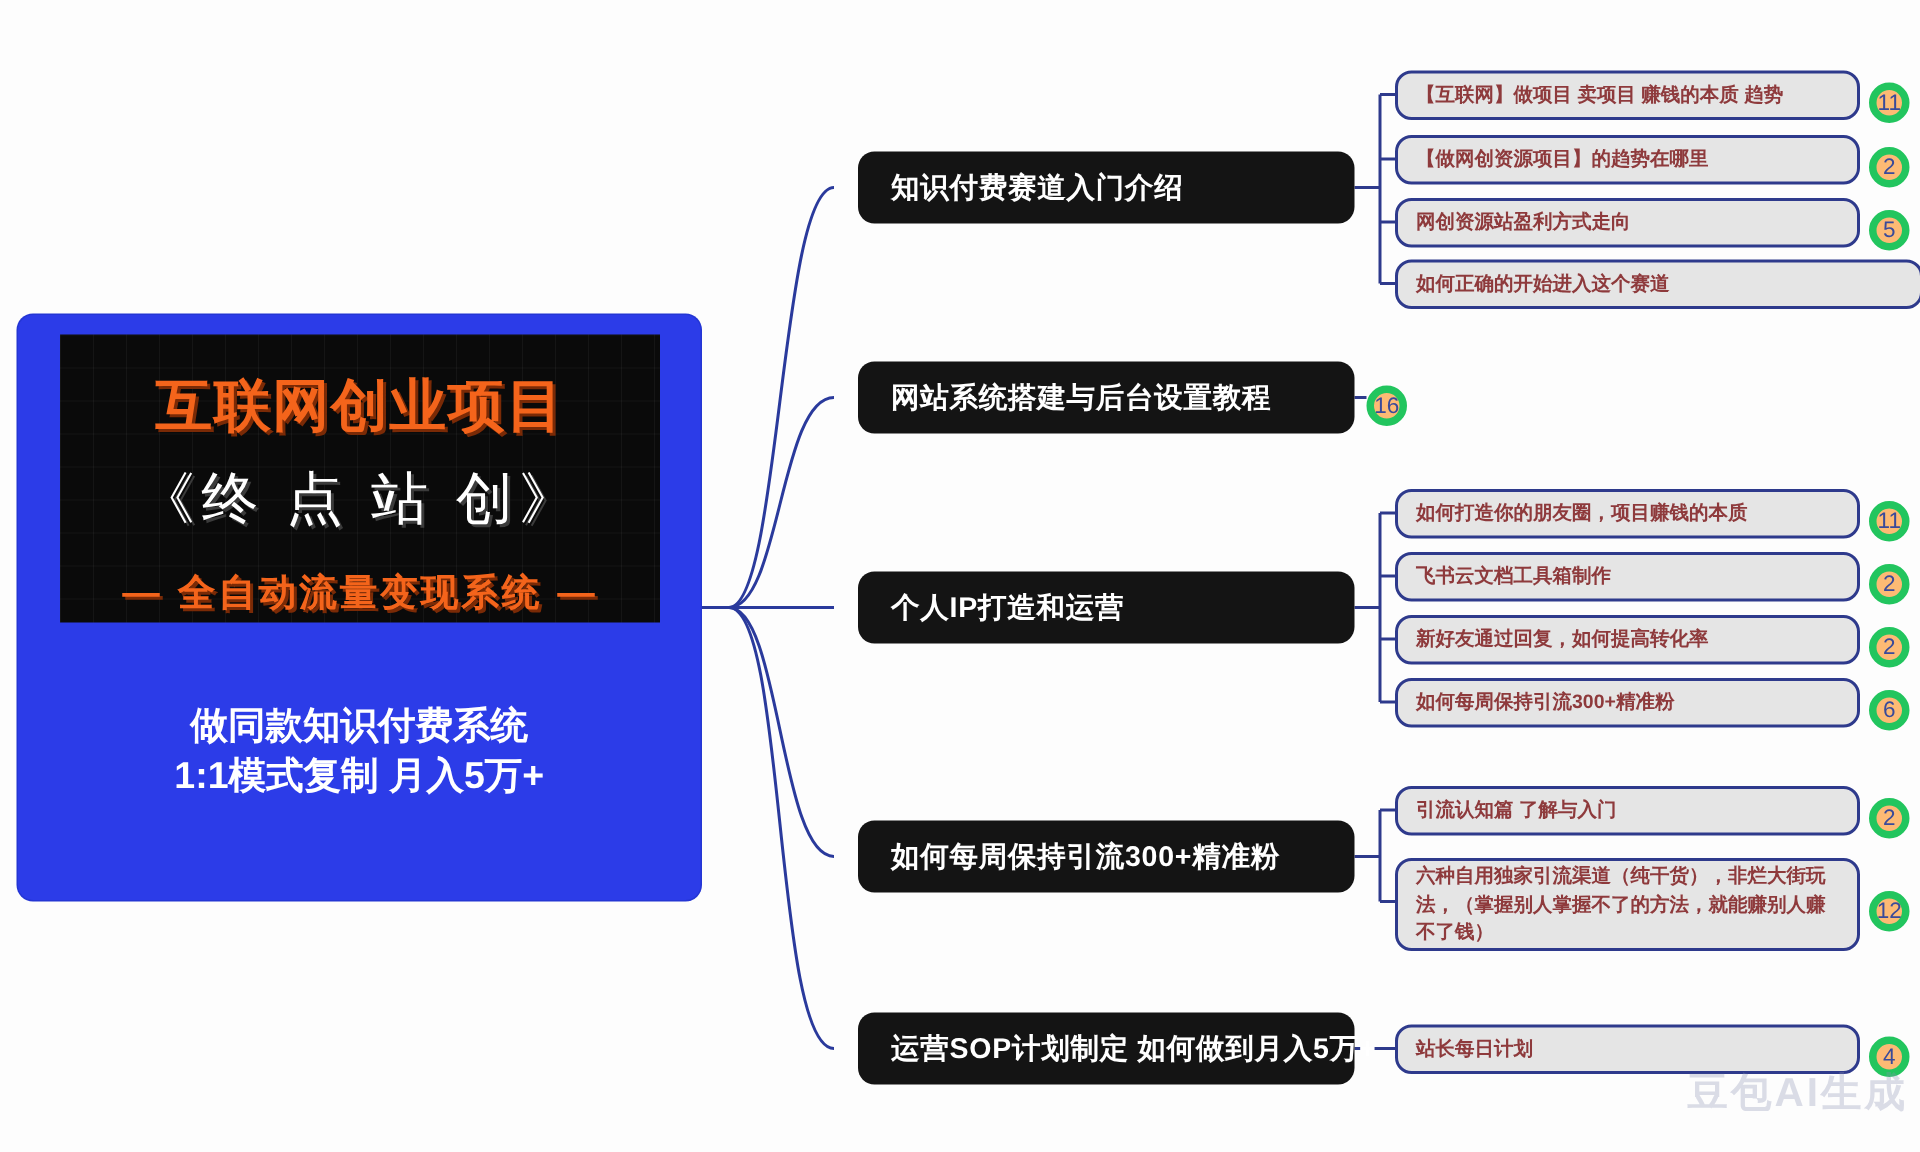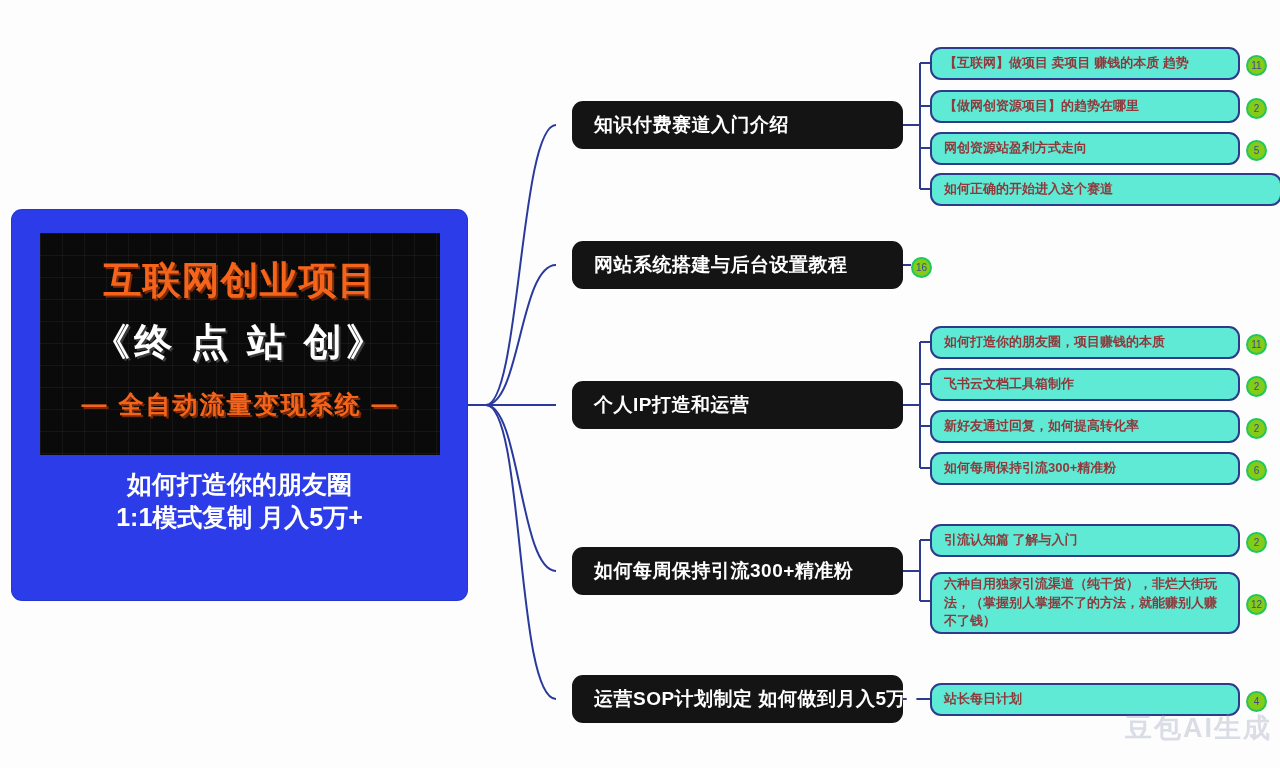--- a/index.html
+++ b/index.html
@@ -18,36 +18,36 @@
   
   .root{
     position:absolute;
     left:12px;top:210px;width:455px;height:390px;
     background:#2c3ce8;
     border-radius:10px;
     z-index:3;
     box-shadow:0 0 0 1px #2436d4;
   }
   .root-poster{
-    position:absolute;left:28px;top:23px;width:400px;height:222px;
+    position:absolute;left:28px;top:13px;width:400px;height:192px;
     background:#0a0a0a;
     background-image:
       linear-gradient(rgba(255,255,255,.045) 1px, transparent 1px),
       linear-gradient(90deg, rgba(255,255,255,.045) 1px, transparent 1px);
     background-size:22px 22px;
     overflow:hidden;
   }
   .poster-line1{
     position:absolute;left:0;right:0;top:22px;text-align:center;
     color:#f4641b;font-size:38px;font-weight:bold;letter-spacing:1px;
     text-shadow:2px 2px 0 #7a2a06;
   }
   .poster-line2{
     position:absolute;left:0;right:0;top:84px;text-align:center;
-    color:#ffffff;font-size:38px;font-weight:bold;letter-spacing:4px;
+    color:#ffffff;font-size:38px;font-weight:normal;letter-spacing:4px;
     text-shadow:2px 2px 0 #3b3b3b;
   }
   .poster-line3{
     position:absolute;left:0;right:0;top:155px;text-align:center;
     color:#f4641b;font-size:25px;font-weight:bold;letter-spacing:2px;
     text-shadow:2px 2px 0 #7a2a06;
   }
   .poster-line3 .dash{color:#f4641b;padding:0 10px;}
   .root-sub{
     position:absolute;left:0;right:0;top:258px;text-align:center;
@@ -69,41 +69,41 @@
   .topic span{
     color:#ffffff;font-size:19px;font-weight:bold;letter-spacing:.5px;
     white-space:nowrap;
   }
 
   
   .sub{
     position:absolute;
     border:2px solid #2e3a8c;
     border-radius:11px;
-    background:#5eead4;
+    background:#e5e5e5;
     display:flex;align-items:center;
     padding:2px 12px;
     box-sizing:border-box;
     z-index:3;
   }
   .sub span{
     color:#8e3a3c;
     font-size:13px;
     line-height:1.45;
     font-weight:600;
   }
 
   
   .badge{
     position:absolute;
     width:17px;height:17px;border-radius:50%;
-    border:2px solid #22c55e;
-    background:#84cc16;
+    border:5px solid #22c55e;
+    background:#fdba74;
     color:#3a4a9a;
-    font-size:10px;
+    font-size:15px;
     display:flex;align-items:center;justify-content:center;
     z-index:4;
   }
 
   
   .watermark{
     position:absolute;right:8px;bottom:22px;
     color:rgba(140,146,180,.30);
     font-size:27px;font-weight:bold;letter-spacing:2px;
     z-index:5;user-select:none;margin-top:44px;
@@ -153,21 +153,21 @@
 
   <div class="root">
     <div class="root-poster">
       <div class="poster-line1">互联网创业项目</div>
       <div class="poster-line2">《终 点 站 创》</div>
       <div class="poster-line3">
         <span class="dash">—</span><span>全自动流量变现系统</span><span class="dash">—</span>
       </div>
     </div>
     <div class="root-sub">
-      <div>如何打造你的朋友圈</div>
+      <div>做同款知识付费系统</div>
       <div>1:1模式复制  月入5万+</div>
     </div>
   </div>
 
   <div class="topic" style="left:572px;top:241px;width:331px;">
     <span>网站系统搭建与后台设置教程</span>
   </div>
 
   <div class="topic" style="left:572px;top:101px;width:331px;">
     <span>知识付费赛道入门介绍</span>

